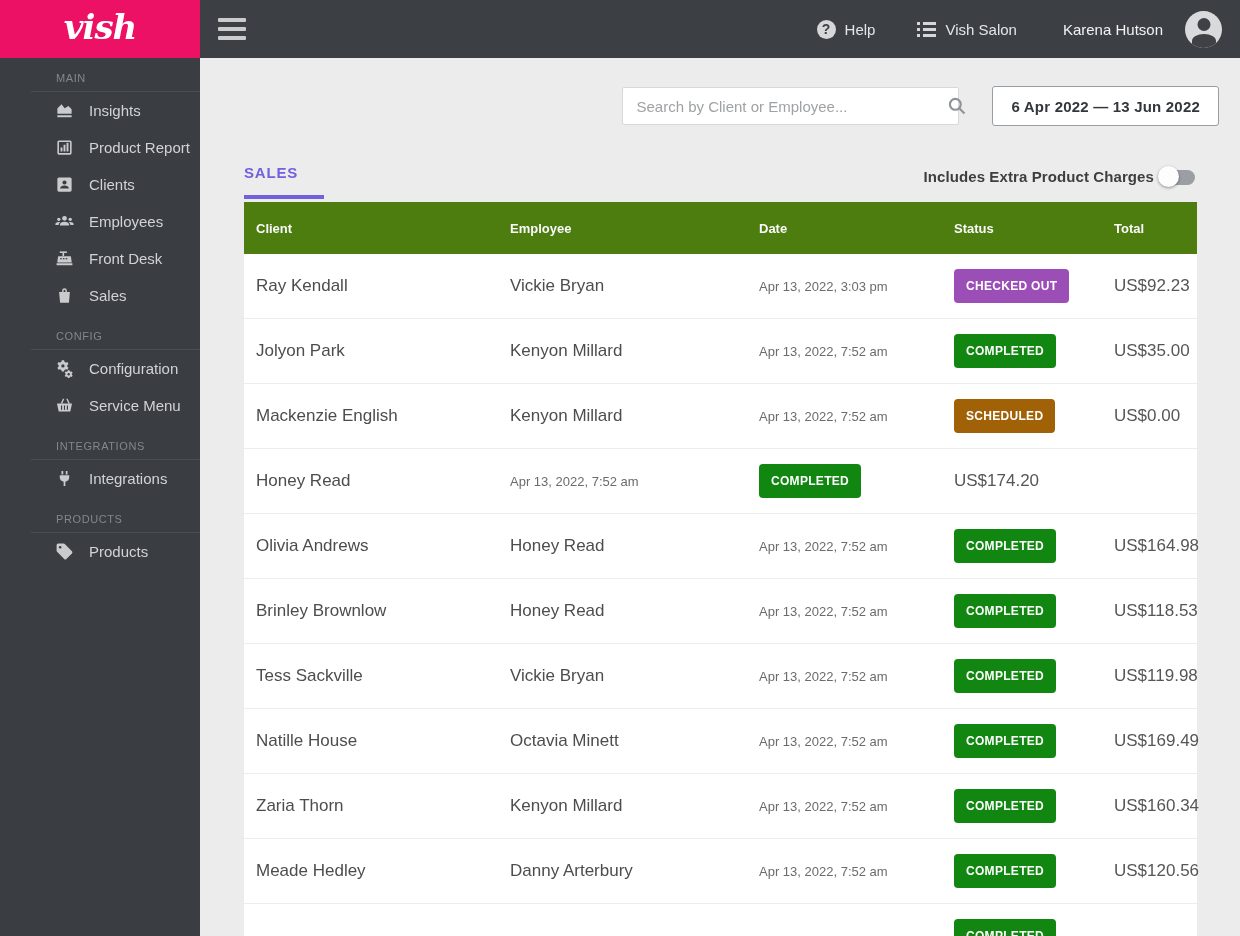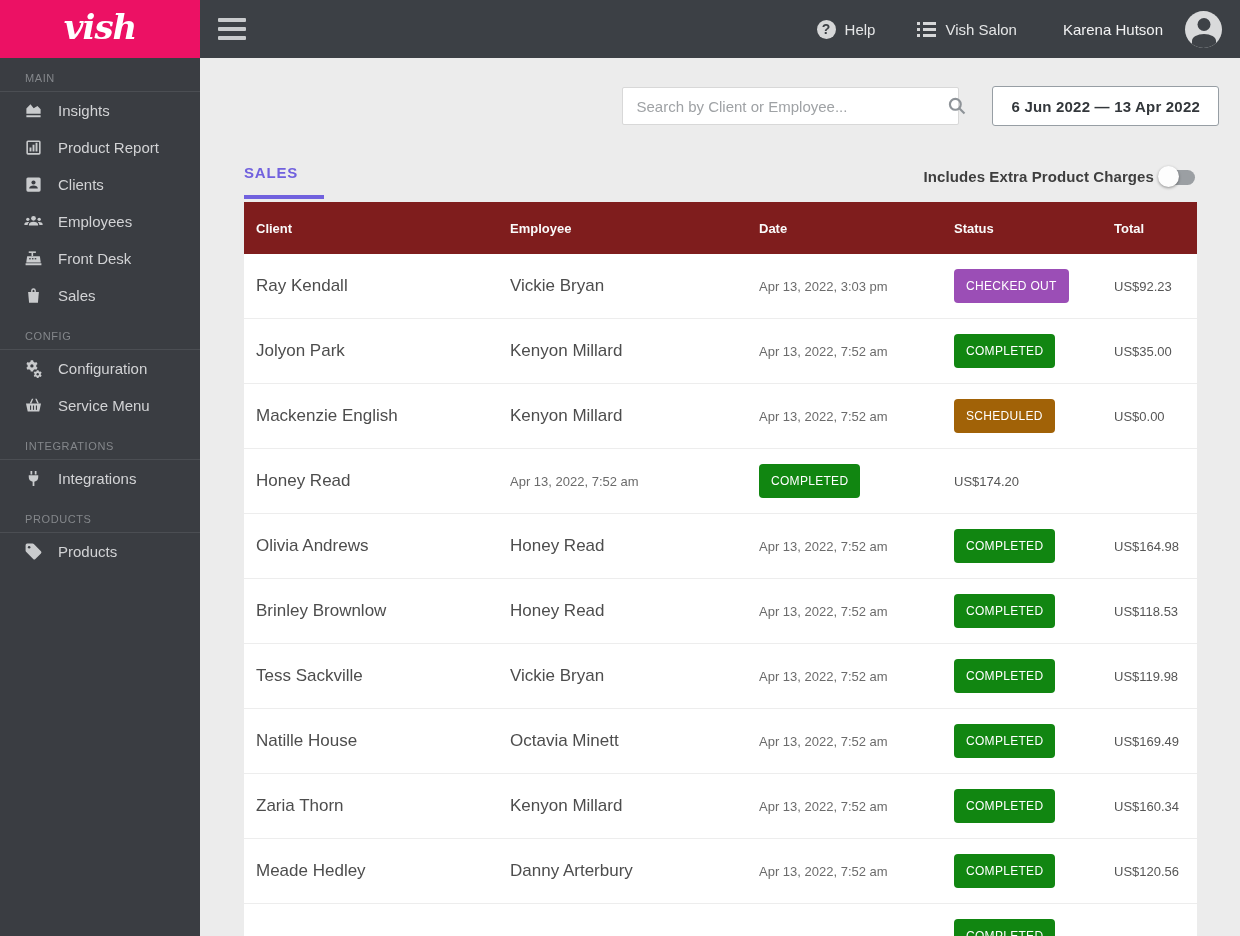--- a/index.html
+++ b/index.html
@@ -14,21 +14,21 @@
   .header-right { margin-left:auto; display:flex; align-items:center; gap:0; padding-right:18px; }
   .hdr-item { display:flex; align-items:center; gap:9px; color:#E4E5E6; font-size:15px; cursor:pointer; margin-left:42px; }
   .help-circle { width:19px; height:19px; border-radius:50%; background:#D6D7D8; color:#3C4045; font-size:14px; font-weight:bold; display:flex; align-items:center; justify-content:center; }
   .user-name { color:#F2F2F3; font-size:15px; margin-left:46px; }
   .avatar { width:37px; height:37px; border-radius:50%; background:#D9DADB; margin-left:22px; position:relative; overflow:hidden; cursor:pointer; }
   .avatar .head { position:absolute; top:7px; left:50%; transform:translateX(-50%); width:13px; height:13px; border-radius:50%; background:#3E4247; }
   .avatar .body { position:absolute; top:23px; left:50%; transform:translateX(-50%); width:24px; height:14px; border-radius:50% 50% 0 0; background:#3E4247; }
 
   
   .sidebar { position:absolute; top:58px; left:0; bottom:0; width:200px; background:#3A3D42; z-index:10; }
-  .nav-section { margin-top:14px; }
+  .nav-section { margin-top:14px;padding-left:31px; }
   .nav-section + .nav-section { margin-top:16px; }
   .nav-label { font-size:11px; color:#84878B; letter-spacing:.6px; padding:0 0 7px 25px; }
   .nav-divider { border-top:1px solid rgba(255,255,255,0.09); }
   .nav-item { height:37px; display:flex; align-items:center; padding-left:24px; gap:15px; color:#D2D3D5; font-size:15px; cursor:pointer; }
   .nav-item:first-of-type { margin-top:4px; }
   .nav-icon { width:19px; height:19px; display:flex; align-items:center; justify-content:center; flex-shrink:0; }
   .nav-icon svg { width:19px; height:19px; fill:#C9CBCD; }
 
   
   .main { position:absolute; top:58px; left:200px; right:0; bottom:0; background:#ECECEC; }
@@ -45,28 +45,28 @@
   .tab-label { color:#7161DE; font-size:15px; font-weight:bold; letter-spacing:.8px; }
   .tab-underline { width:80px; height:4px; background:#7161DE; margin-top:14px; }
   .toggle-group { display:flex; align-items:center; gap:4px; margin-top:-10px; }
   .toggle-label { font-size:15px; font-weight:bold; color:#3E3E3E; letter-spacing:.1px; }
   .switch { position:relative; width:39px; height:22px; cursor:pointer; flex-shrink:0; }
   .switch .track { position:absolute; left:2px; top:4px; width:35px; height:15px; border-radius:8px; background:#9B9FA3; }
   .switch .knob { position:absolute; left:0; top:0; width:21px; height:21px; border-radius:50%; background:#FDFDFD; box-shadow:0 1px 3px rgba(0,0,0,.4); }
 
   
   .table-card { margin-top:3px; background:#fff; width:953px; }
-  .thead { display:grid; grid-template-columns:254px 249px 195px 160px 1fr; background:#7f1d1d; height:52px; align-items:center; color:#FAFAFA; font-size:13px; font-weight:bold; }
+  .thead { display:grid; grid-template-columns:254px 249px 195px 160px 1fr; background:#4d7c0f; height:52px; align-items:center; color:#FAFAFA; font-size:13px; font-weight:bold; }
   .thead > div { padding-left:12px; }
   .trow { display:grid; grid-template-columns:254px 249px 195px 160px 1fr; height:65px; align-items:center; border-bottom:1px solid #EDEDED; cursor:pointer; }
   .trow > div { padding-left:12px; }
   .td.client, .td.employee { font-size:17px; color:#4D4D4D; }
   .td.date { font-size:13px; color:#6B6B6B; }
-  .td.total { font-size:13px; color:#565656; }
-  .badge { display:inline-block; color:#fff; font-size:12px; font-weight:normal; letter-spacing:.3px; padding:10px 12px; border-radius:4px; white-space:nowrap; }
+  .td.total { font-size:17px; color:#565656; }
+  .badge { display:inline-block; color:#fff; font-size:12px; font-weight:bold; letter-spacing:.3px; padding:10px 12px; border-radius:4px; white-space:nowrap; }
 </style>
 </head>
 <body>
 
 <div class="header">
   <div class="logo-block">
     <span class="logo-text">vish</span>
   </div>
   <div class="hamburger">
       <span></span>
@@ -229,21 +229,21 @@
   <div class="toolbar">
     <div class="search-wrap">
       <input class="search-input" type="text" placeholder="Search by Client or Employee..." style="">
       <span class="search-icon">
         <svg viewBox="0 0 24 24" width="20" height="20" fill="none" stroke="#8E9398" stroke-width="2.6">
             <circle cx="10" cy="10" r="6.5"></circle>
             <line x1="15" y1="15" x2="21" y2="21"></line>
           </svg>
       </span>
     </div>
-    <button class="date-btn">6 Jun 2022 — 13 Apr 2022</button>
+    <button class="date-btn">6 Apr 2022 — 13 Jun 2022</button>
   </div>
 
   <div class="content">
     <div class="tabs-row">
       <div class="tab">
         <div class="tab-label">SALES</div>
         <div class="tab-underline"></div>
       </div>
       <div class="toggle-group">
         <span class="toggle-label">Includes Extra Product Charges</span>

